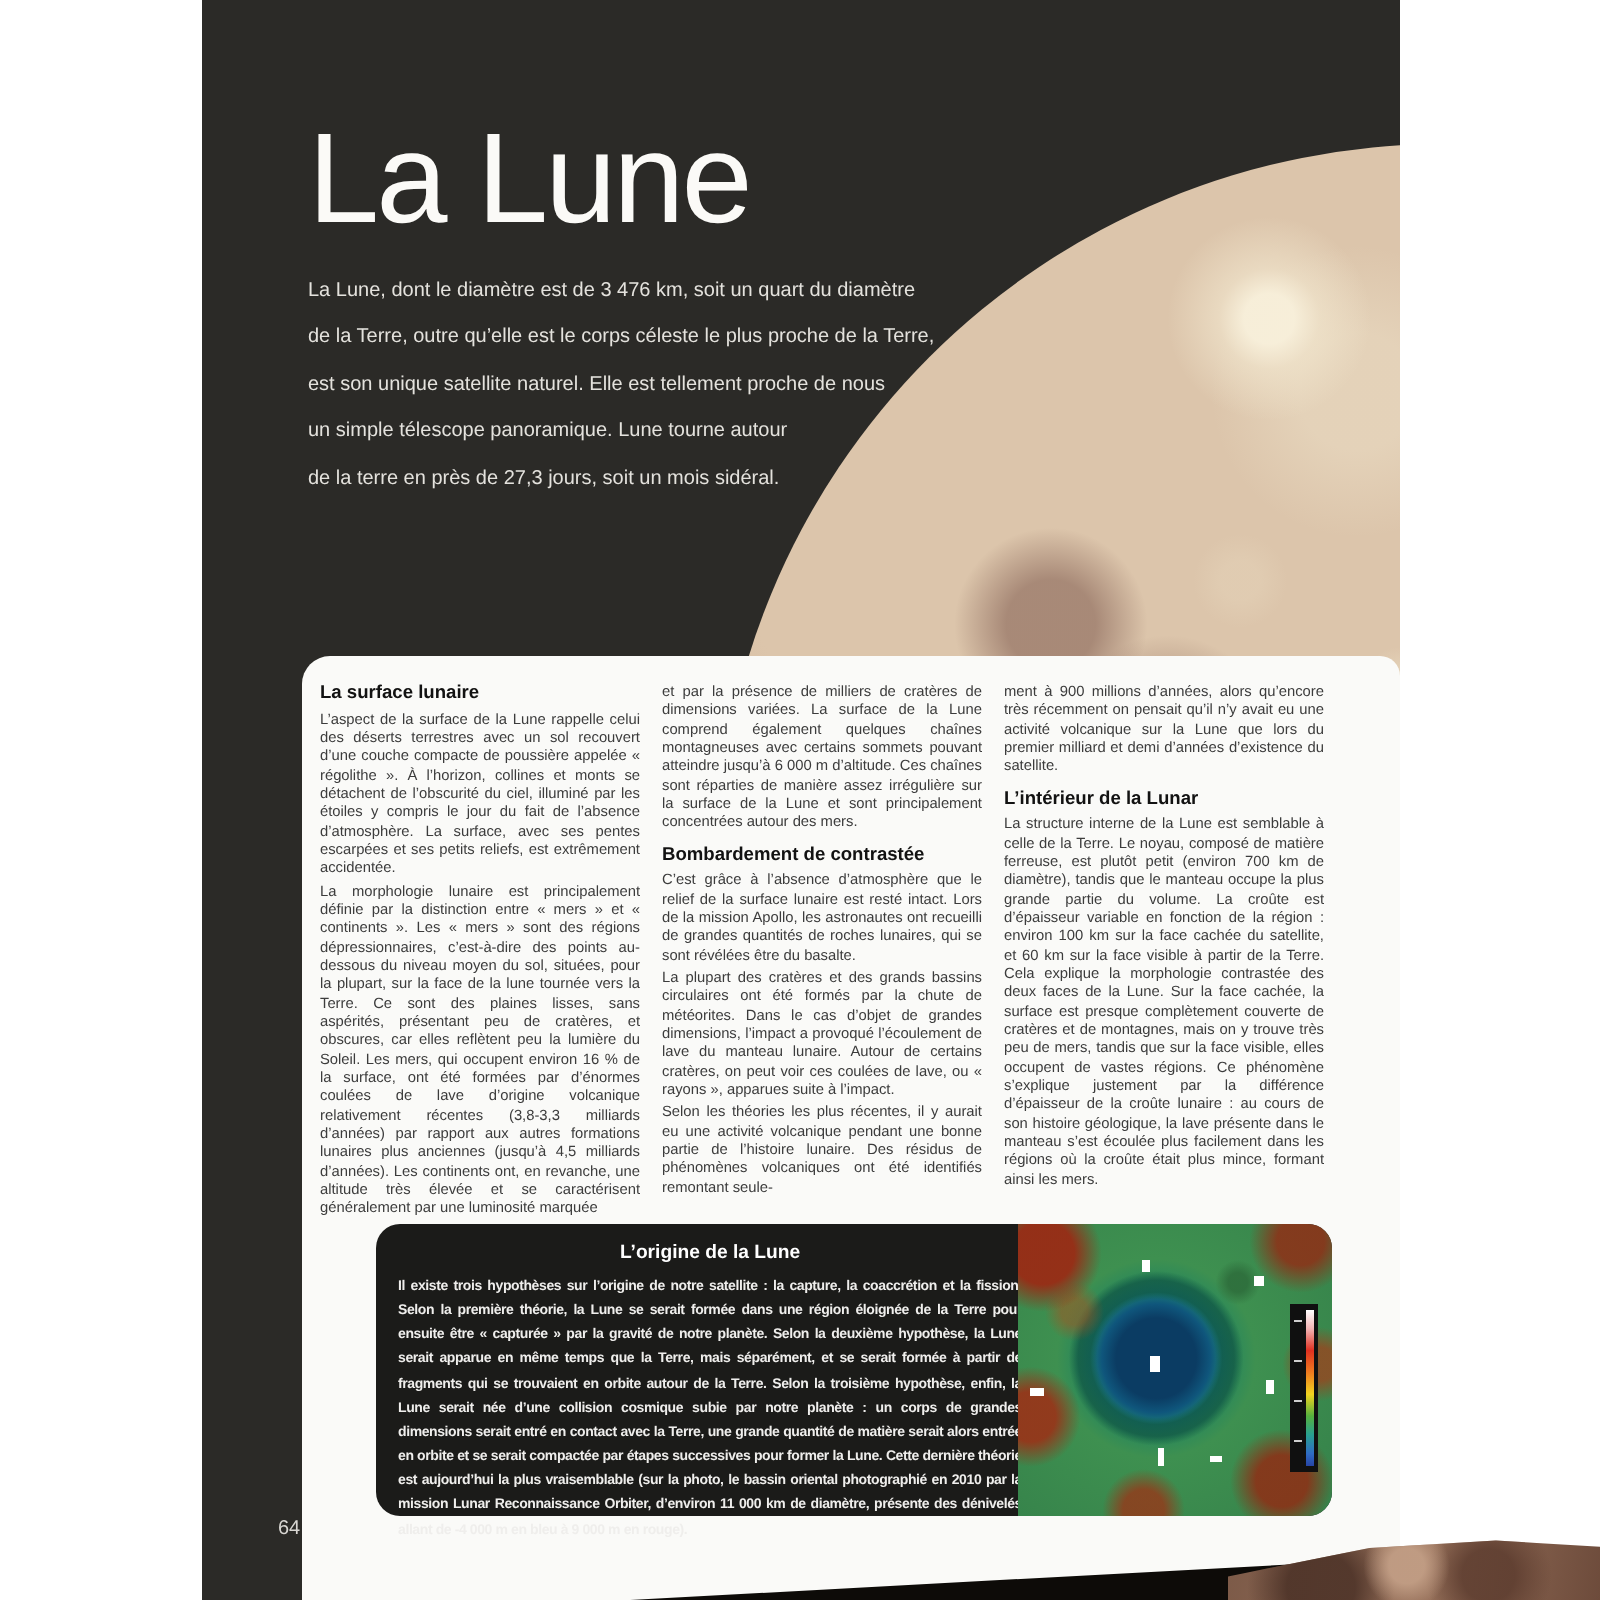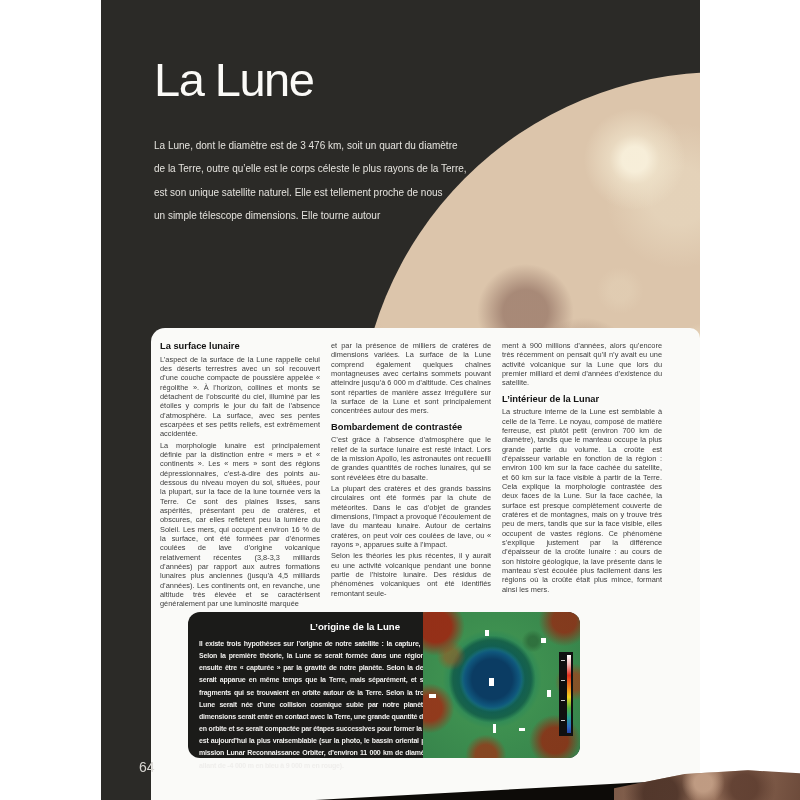--- a/index.html
+++ b/index.html
@@ -26,37 +26,37 @@
       radial-gradient(circle at 23% 33%, rgba(116,78,68,.5) 0 3%, transparent 6.5%),
       radial-gradient(circle at 31% 41%, rgba(128,92,80,.4) 0 4%, transparent 8%),
       radial-gradient(circle at 47% 37%, rgba(236,222,196,.5) 0 1%, transparent 3%),
       radial-gradient(circle at 36% 30%, rgba(232,216,190,.35) 0 1.4%, transparent 3.4%),
       radial-gradient(circle at 55% 33%, rgba(130,95,82,.35) 0 2.4%, transparent 5.4%),
       radial-gradient(circle at 30% 22%, #dcc5ab 0 28%, #cbac92 52%, #bb9a81 72%, #aa8370 100%);
   }
   
   .page-title{
     position:absolute;left:53px;top:52px;
-    font-size:47px;font-weight:300;letter-spacing:-1.5px;color:#fbfaf7;text-align:right;
+    font-size:64px;font-weight:300;letter-spacing:-1.5px;color:#fbfaf7;text-align:right;
   }
   .intro{position:absolute;left:53px;top:140px;color:#e4e2dd;font-size:10px;}
   .intro div{height:23.4px;white-space:nowrap;}
   
   .panel{
     position:absolute;left:50px;top:328px;width:549px;height:472px;
     background:#fafaf8;border-radius:14px 10px 0 0;
   }
   .cols{position:absolute;left:9px;top:13px;display:flex;gap:11px;}
   .col{width:160px;color:#3c3c3c;font-size:7.4px;line-height:9.35px;text-align:justify;}
   .col p{margin:0 0 2px 0;}
   .col h3{margin:0 0 2.5px 0;font-size:9.3px;line-height:11px;color:#121212;}
   .col h3.mid{margin-top:6px;}
   
   .origin-box{
-    position:absolute;left:87px;top:612px;width:392px;height:146px;
+    position:absolute;left:87px;top:612px;width:478px;height:146px;
     background:#1b1b19;border-radius:12px;color:#efeeec;
   }
   .origin-text{position:absolute;left:11px;top:7px;width:312px;}
   .origin-text h3{margin:2px 0 6px 0;text-align:center;font-size:9.6px;color:#ffffff;}
   .origin-text p{margin:0;font-size:7px;font-weight:bold;letter-spacing:-.2px;line-height:12.15px;text-align:justify;}
   .topo{
     position:absolute;right:0;top:0;width:157px;height:146px;overflow:hidden;
     border-radius:0 12px 12px 0;
     background:
       radial-gradient(circle at 8% 10%, rgba(158,38,18,.9) 0 8%, rgba(158,38,18,0) 15%),
@@ -72,21 +72,21 @@
   }
   .topo .spot{position:absolute;background:#fff;}
   .colorbar{
     position:absolute;right:7px;top:40px;width:14px;height:84px;background:#101010;
   }
   .colorbar .scale{
     position:absolute;right:2px;top:3px;width:4px;height:78px;
     background:linear-gradient(to bottom,#ffffff,#f2b4b4 12%,#e03020 26%,#ef7b1f 40%,#f2d31f 54%,#55b03e 68%,#28a090 80%,#2f6cc4 92%,#2744a5);
   }
   .colorbar .tick{position:absolute;left:2px;width:4px;height:1px;background:#cfcfcf;}
-  .page-number{position:absolute;left:38px;top:759px;font-size:14px;color:#d8d6d2;}
+  .page-number{position:absolute;left:38px;top:759px;font-size:10px;color:#d8d6d2;}
   
   .next-page-corner{
     position:absolute;left:315px;top:771px;width:485px;height:29px;
     background:#0d0b08;
     -webkit-clip-path:polygon(0 100%,100% 10%,100% 100%);
     clip-path:polygon(0 100%,100% 10%,100% 100%);
   }
   .next-page-moon{
     position:absolute;left:614px;top:769px;width:186px;height:31px;
     background:
@@ -102,23 +102,24 @@
 <body>
 
 <div class="page">
 
   <div class="moon-photo"></div>
 
   <div class="page-title">La Lune</div>
 
   <div class="intro">
     <div>La Lune, dont le diamètre est de 3 476 km, soit un quart du diamètre</div>
-    <div>de la Terre, outre qu’elle est le corps céleste le plus rayons de la Terre,</div>
+    <div>de la Terre, outre qu’elle est le corps céleste le plus proche de la Terre,</div>
     <div>est son unique satellite naturel. Elle est tellement proche de nous</div>
-    <div>un simple télescope dimensions. Elle tourne autour</div>
+    <div>un simple télescope panoramique. Lune tourne autour</div>
+    <div>de la terre en près de 27,3 jours, soit un mois sidéral.</div>
   </div>
 
   <div class="panel">
     <div class="cols">
 
       <div class="col">
         <h3>La surface lunaire</h3>
         <p>L’aspect de la surface de la Lune rappelle celui des déserts terrestres avec un sol recouvert d’une couche compacte de poussière appelée « régolithe ». À l’horizon, collines et monts se détachent de l’obscurité du ciel, illuminé par les étoiles y compris le jour du fait de l’absence d’atmosphère. La surface, avec ses pentes escarpées et ses petits reliefs, est extrêmement accidentée.</p>
         <p>La morphologie lunaire est principalement définie par la distinction entre « mers » et « continents ». Les « mers » sont des régions dépressionnaires, c’est-à-dire des points au-dessous du niveau moyen du sol, situées, pour la plupart, sur la face de la lune tournée vers la Terre. Ce sont des plaines lisses, sans aspérités, présentant peu de cratères, et obscures, car elles reflètent peu la lumière du Soleil. Les mers, qui occupent environ 16 % de la surface, ont été formées par d’énormes coulées de lave d’origine volcanique relativement récentes (3,8-3,3 milliards d’années) par rapport aux autres formations lunaires plus anciennes (jusqu’à 4,5 milliards d’années). Les continents ont, en revanche, une altitude très élevée et se caractérisent généralement par une luminosité marquée</p>
       </div>

